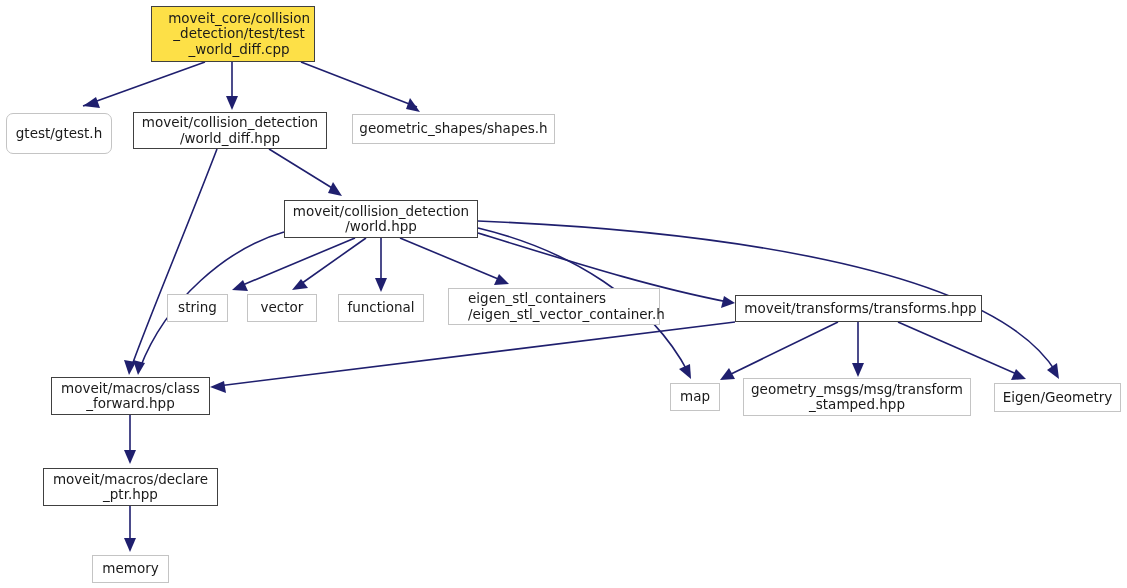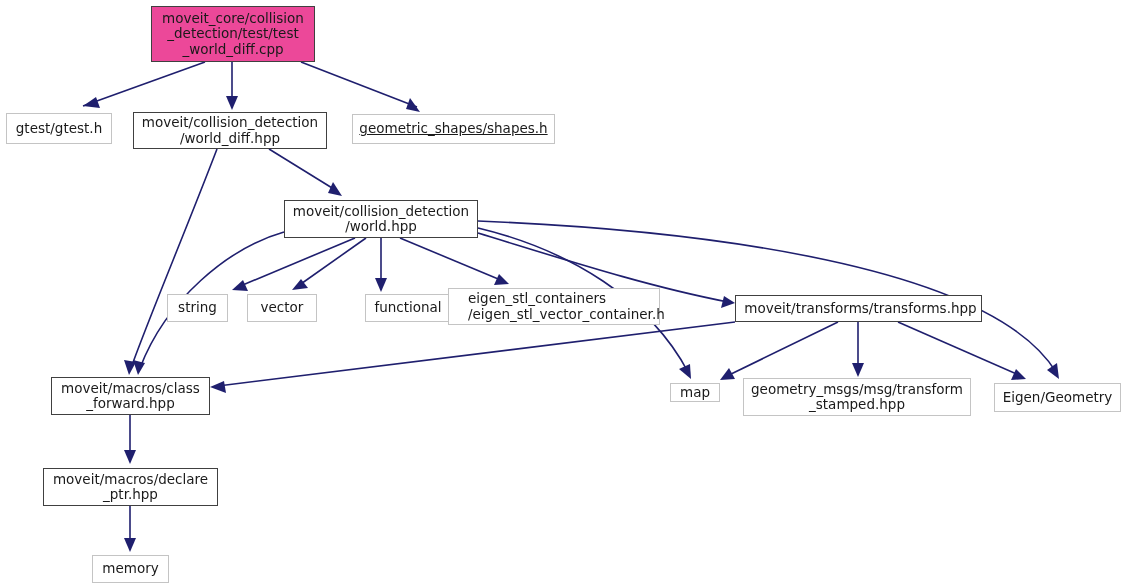--- a/index.html
+++ b/index.html
@@ -49,22 +49,23 @@
     line-height: 15.5px;
     letter-spacing: 0px;
     white-space: pre-line;
     padding: 0 4px;
     z-index: 3;
   }
   .node.strong {
     border: 1.6px solid #404040;
   }
   .node.root {
-    background: #ec4899;
+    background: #fde047;
     border: 1.6px solid #404040;
+    justify-content: flex-end;
   }
   .node-label {
     display: block;
     white-space: pre-line;
   }
 </style>
 </head>
 <body>
 
 <div id="graph-root">
@@ -167,65 +168,65 @@
     </g>
 
   </svg>
 
   <div class="node root" style="left:151px; top:6px; width:164px; height:56px;">
     <span class="node-label">moveit_core/collision
 _detection/test/test
 _world_diff.cpp</span>
   </div>
 
-  <div class="node" style="left:6px; top:113px; width:106px; height:31px;">
+  <div class="node" style="left:6px; top:113px; width:106px; height:41px;border-radius:7px;">
     <span class="node-label">gtest/gtest.h</span>
   </div>
 
   <div class="node strong" style="left:133px; top:112px; width:194px; height:37px;">
     <span class="node-label">moveit/collision_detection
 /world_diff.hpp</span>
   </div>
 
-  <div class="node" style="left:352px; top:114px; width:203px; height:30px;text-decoration:underline;">
+  <div class="node" style="left:352px; top:114px; width:203px; height:30px;">
     <span class="node-label">geometric_shapes/shapes.h</span>
   </div>
 
   <div class="node strong" style="left:284px; top:200px; width:194px; height:38px;">
     <span class="node-label">moveit/collision_detection
 /world.hpp</span>
   </div>
 
   <div class="node" style="left:167px; top:294px; width:61px; height:28px;text-align:center;">
     <span class="node-label">string</span>
   </div>
 
   <div class="node" style="left:247px; top:294px; width:70px; height:28px;">
     <span class="node-label">vector</span>
   </div>
 
-  <div class="node" style="left:338px; top:294px; width:86px; height:28px;margin-left:27px;">
+  <div class="node" style="left:338px; top:294px; width:86px; height:28px;">
     <span class="node-label">functional</span>
   </div>
 
   <div class="node" style="left:448px; top:288px; width:212px; height:37px; justify-content:flex-start; text-align:left; padding-left:19px;">
     <span class="node-label">eigen_stl_containers
 /eigen_stl_vector_container.h</span>
   </div>
 
   <div class="node strong" style="left:735px; top:295px; width:247px; height:27px;padding-left:8px;">
     <span class="node-label">moveit/transforms/transforms.hpp</span>
   </div>
 
   <div class="node strong" style="left:51px; top:377px; width:159px; height:38px;text-align:center;">
     <span class="node-label">moveit/macros/class
 _forward.hpp</span>
   </div>
 
-  <div class="node" style="left:670px; top:383px; width:50px; height:19px;">
+  <div class="node" style="left:670px; top:383px; width:50px; height:28px;">
     <span class="node-label">map</span>
   </div>
 
   <div class="node" style="left:994px; top:383px; width:127px; height:29px;">
     <span class="node-label">Eigen/Geometry</span>
   </div>
 
   <div class="node" style="left:743px; top:378px; width:228px; height:38px;">
     <span class="node-label">geometry_msgs/msg/transform
 _stamped.hpp</span>

